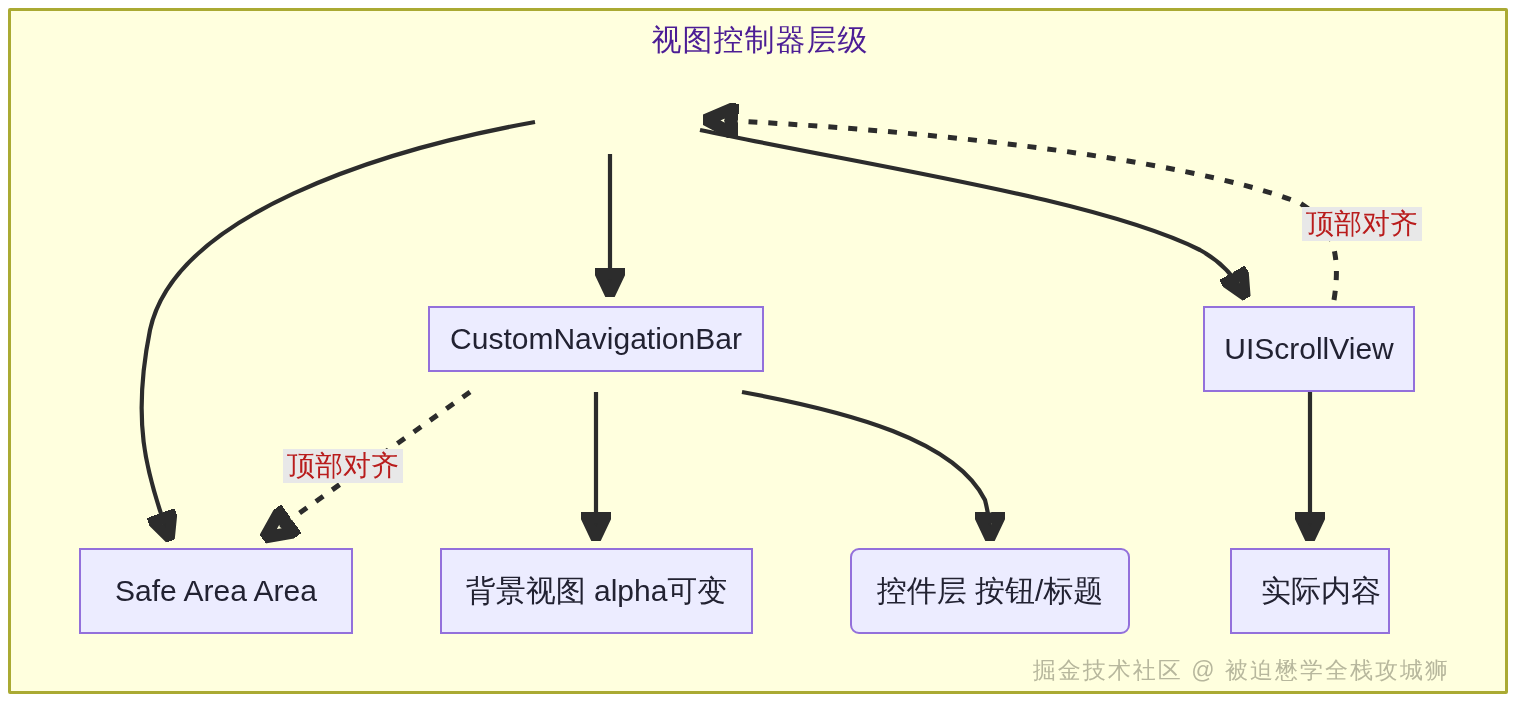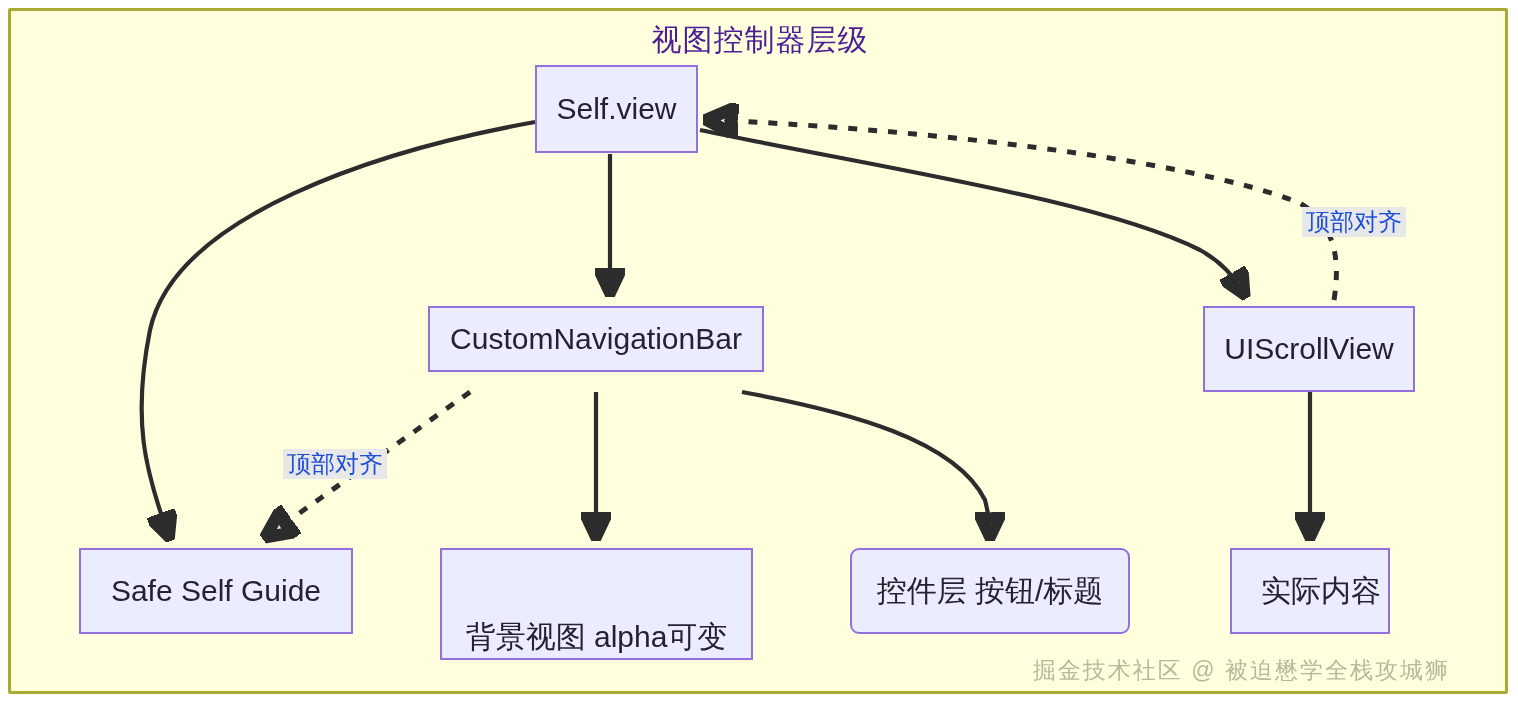--- a/index.html
+++ b/index.html
@@ -56,22 +56,22 @@
     justify-content: center;
     color: #222232;
     font-size: 30px;
     white-space: nowrap;
     padding: 0 14px;
   }
 
   .edge-label {
     position: absolute;
     background: #e8e8e8;
-    color: #1d4ed8;
-    font-size: 24px;
+    color: #b91c1c;
+    font-size: 28px;
     padding: 1px 4px;
     white-space: nowrap;
     line-height: 1.15;
   }
 
   .watermark {
     position: absolute;
     right: 68px;
     bottom: 16px;
     font-size: 23px;
@@ -121,37 +121,34 @@
 
     <path class="dotted" d="M 470 392 L 270 534" marker-end="url(#arrow)"></path>
 
     <path d="M 596 392 L 596 534" marker-end="url(#arrow)"></path>
 
     <path d="M 742 392 C 850 412, 955 440, 985 500 C 988 512, 990 522, 990 534" marker-end="url(#arrow)"></path>
 
     <path d="M 1310 392 L 1310 534" marker-end="url(#arrow)"></path>
   </svg>
 
-  <div class="node" style="left:535px; top:65px; width:163px; height:88px;">
-    <span>Self.view</span>
-  </div>
 
   <div class="node" style="left:428px; top:306px; width:336px; height:66px;">
     <span>CustomNavigationBar</span>
   </div>
 
   <div class="node" style="left:1203px; top:306px; width:212px; height:86px;">
     <span>UIScrollView</span>
   </div>
 
   <div class="node" style="left:79px; top:548px; width:274px; height:86px;">
-    <span>Safe Self Guide</span>
+    <span>Safe Area Area</span>
   </div>
 
-  <div class="node" style="left:440px; top:548px; width:313px; height:112px;align-items:flex-end;">
+  <div class="node" style="left:440px; top:548px; width:313px; height:86px;">
     <span>背景视图 alpha可变</span>
   </div>
 
   <div class="node" style="left:850px; top:548px; width:280px; height:86px;border-radius:9px;">
     <span>控件层 按钮/标题</span>
   </div>
 
   <div class="node" style="left:1230px; top:548px; width:160px; height:86px;padding-left:36px;">
     <span>实际内容</span>
   </div>

